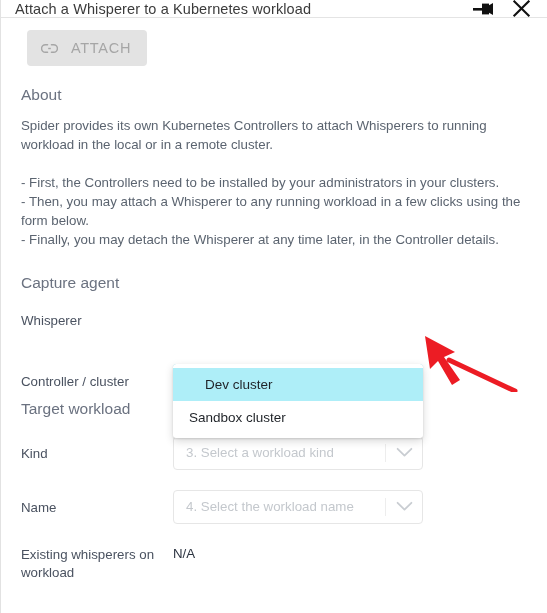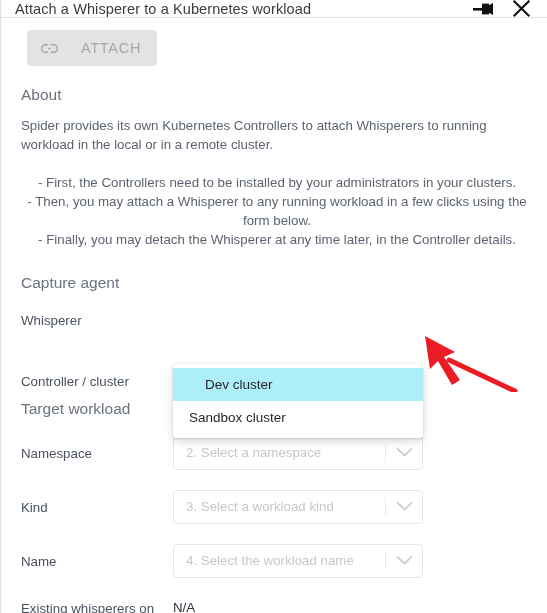--- a/index.html
+++ b/index.html
@@ -56,21 +56,21 @@
 
   
   .content {
     padding: 0 14px 0 20px;
   }
 
   .attach-btn {
     margin: 12px 0 0 6px;
     display: inline-flex;
     align-items: center;
-    gap: 23px;
+    gap: 13px;
     background: #e3e3e3;
     color: #a6a6a6;
     border: none;
     border-radius: 4px;
     font-family: inherit;
     font-size: 14.5px;
     letter-spacing: .7px;
     padding: 10px 16px 10px 14px;
     cursor: default;
   }
@@ -88,21 +88,20 @@
     font-size: 13.3px;
     line-height: 1.45;
     color: #5b6470;
     margin: 12px 0 0 0;
   }
   .about-list {
     font-size: 13.3px;
     line-height: 1.45;
     color: #5b6470;
     margin: 18px 0 0 0;
-    text-align: center;
   }
   .about-list div { margin: 0; }
 
   #capture-head { margin-top: 24px; }
   #target-head  { }
 
   
   .form-rows { margin-top: 8px; position: relative; }
   .row {
     display: flex;
@@ -293,34 +292,20 @@
         <div class="opt sel">Dev cluster</div>
         <div class="opt">Sandbox cluster</div>
       </div>
     </div>
 
     
     <h3 class="section-head" id="target-head">Target workload</h3>
 
     <div class="form-rows">
 
-      <div class="row">
-        <div class="lab">Namespace</div>
-        <div class="val">
-          <div class="select">
-            <span class="ph">2. Select a namespace</span>
-            <span class="sep"></span>
-            <span class="caret">
-              <svg width="17" height="11" viewBox="0 0 17 11" aria-hidden="true">
-                <path d="M1.6 1.8 L8.5 8.6 L15.4 1.8" stroke="currentColor" stroke-width="1.8" fill="none" stroke-linecap="round" stroke-linejoin="round"></path>
-              </svg>
-            </span>
-          </div>
-        </div>
-      </div>
 
       <div class="row">
         <div class="lab">Kind</div>
         <div class="val">
           <div class="select">
             <span class="ph">3. Select a workload kind</span>
             <span class="sep"></span>
             <span class="caret">
               <svg width="17" height="11" viewBox="0 0 17 11" aria-hidden="true">
                 <path d="M1.6 1.8 L8.5 8.6 L15.4 1.8" stroke="currentColor" stroke-width="1.8" fill="none" stroke-linecap="round" stroke-linejoin="round"></path>

